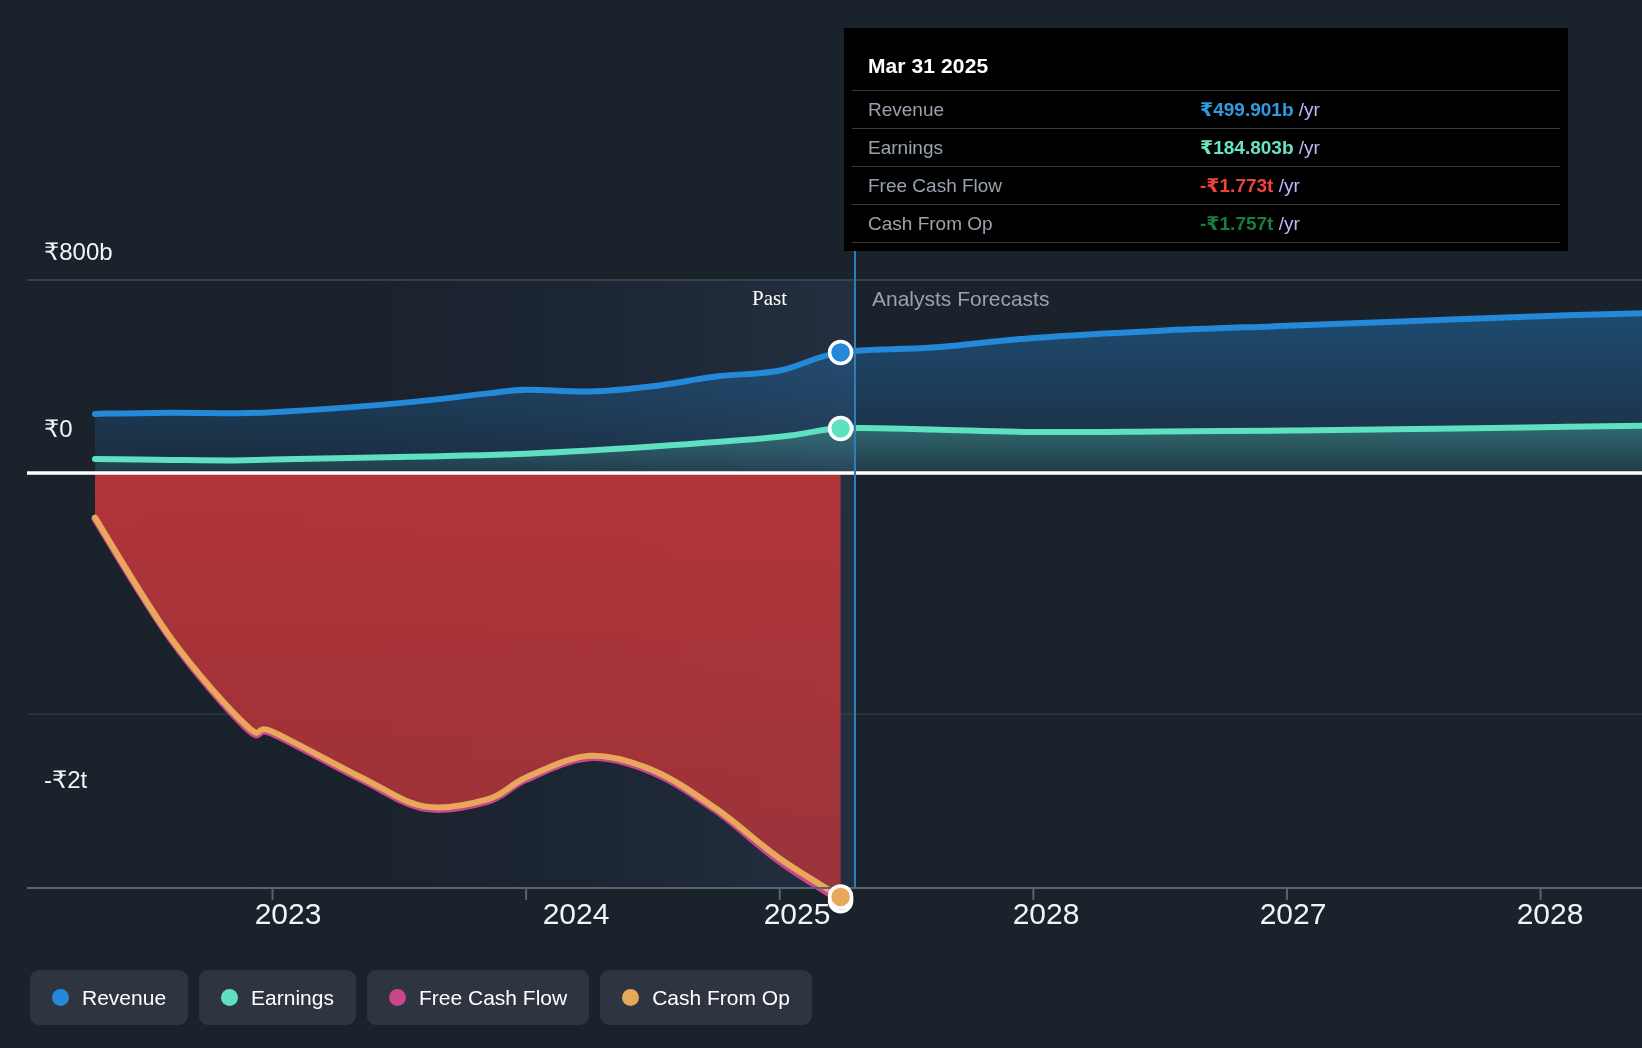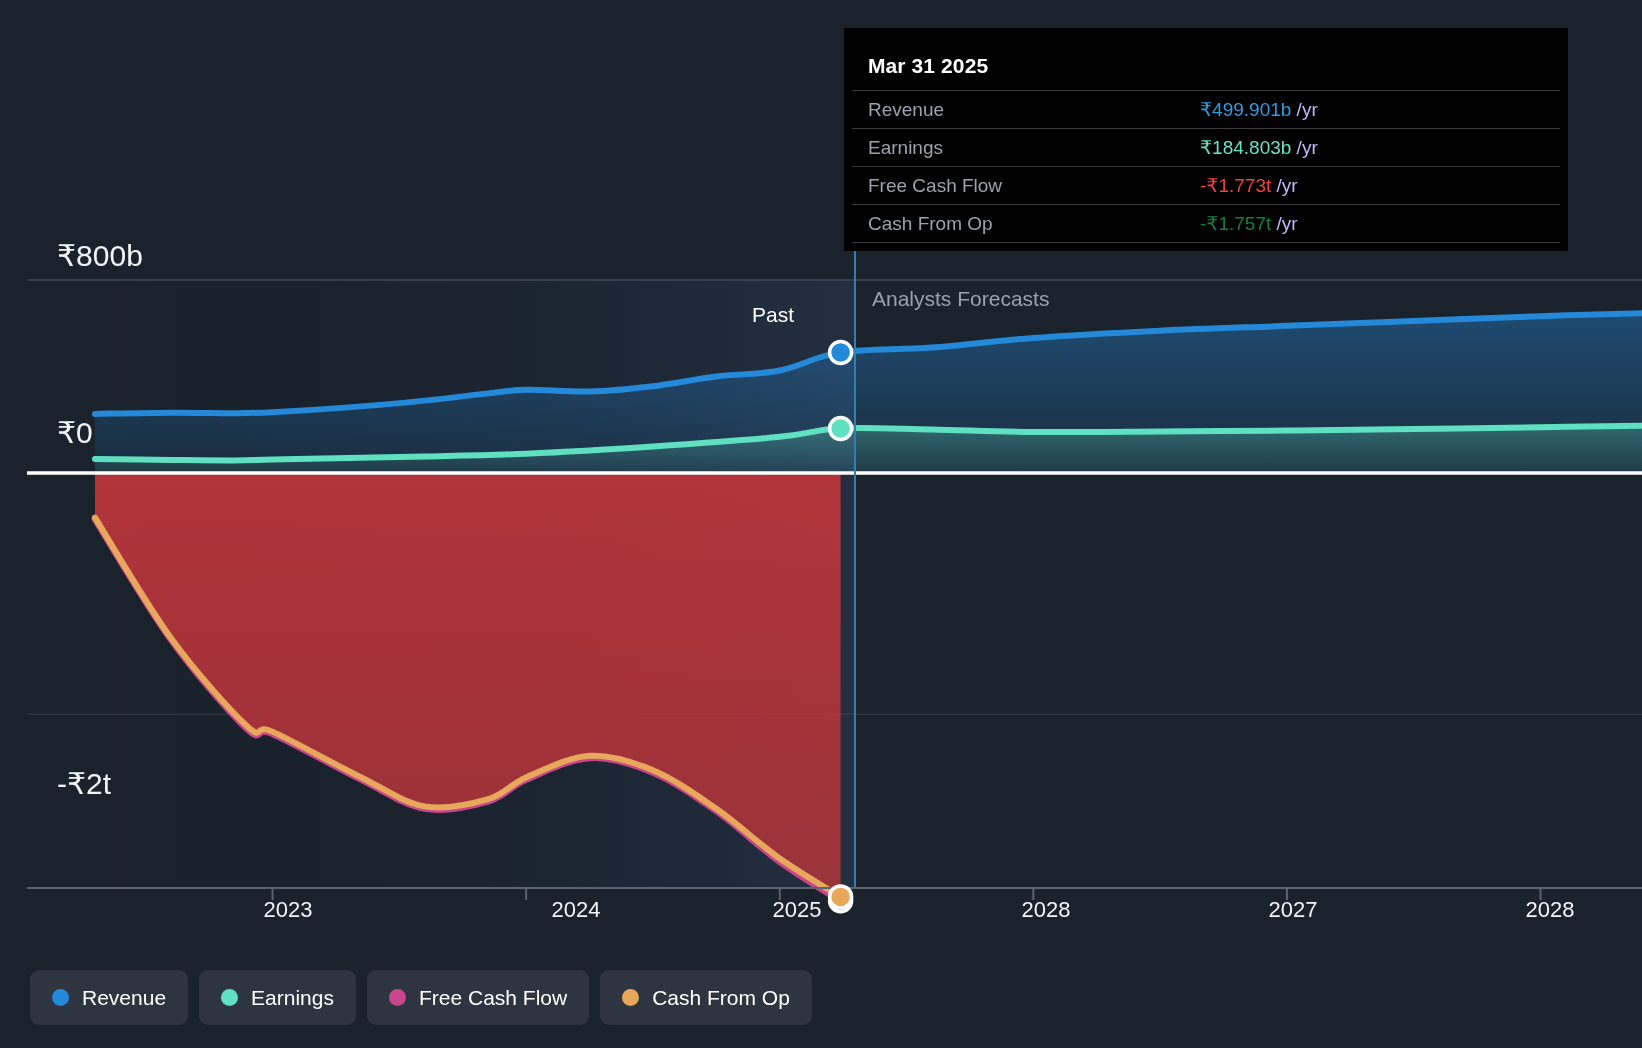--- a/index.html
+++ b/index.html
@@ -11,25 +11,25 @@
   
   #tooltip{position:absolute;left:815px;top:28px;width:724px;
            background:#000;padding:8px;box-sizing:border-box;margin-left:29px;}
   #tooltip .tt-title{color:#fff;font-size:21px;font-weight:700;
            padding:18px 0 12px 16px;letter-spacing:.1px;}
   #tooltip table{width:100%;border-collapse:collapse;}
   #tooltip td{border-top:1px solid #3a3a3a;padding:7px 0 7px 0;font-size:19px;}
   #tooltip tr:last-child td{border-bottom:1px solid #3a3a3a;}
   #tooltip td.k{color:#9aa3ad;padding-left:16px;width:330px;}
   #tooltip td.v{color:#9aa3ad;text-align:left;padding-left:2px;}
-  #tooltip td.v .amt{font-weight:400;}
+  #tooltip td.v .amt{font-weight:700;}
   .sfx{color:#c4b5fd;}
   
-  .ylab{position:absolute;color:#f2f5f7;font-size:30px;white-space:nowrap;margin-left:13px;}
-  .xlab{position:absolute;color:#f2f5f7;font-size:22px;
+  .ylab{position:absolute;color:#f2f5f7;font-size:24px;white-space:nowrap;}
+  .xlab{position:absolute;color:#f2f5f7;font-size:30px;
         transform:translateX(-50%);white-space:nowrap;}
   .zone-lab{position:absolute;font-size:21px;white-space:nowrap;}
   #past-label{color:#ffffff;right:auto;}
   #forecast-label{color:#9aa3ad;}
   
   #legend{position:absolute;left:30px;top:970px;display:flex;gap:11px;}
   .leg-chip{display:flex;align-items:center;gap:13px;background:#2e3440;
             border-radius:9px;padding:0 22px;height:55px;box-sizing:border-box;}
   .leg-dot{width:17px;height:17px;border-radius:50%;flex:0 0 auto;}
   .leg-txt{color:#fff;font-size:21px;white-space:nowrap;}
@@ -102,21 +102,21 @@
   <div class="ylab" id="ylab1" style="left:44px;top:415px;">₹0</div>
   <div class="ylab" id="ylab2" style="left:44px;top:766px;">-₹2t</div>
 
   <div class="xlab" style="left:288px;top:897px;">2023</div>
   <div class="xlab" style="left:542px;top:897px;margin-left:34px;">2024</div>
   <div class="xlab" style="left:797px;top:897px;text-align:center;">2025</div>
   <div class="xlab" style="left:1046px;top:897px;">2028</div>
   <div class="xlab" style="left:1293px;top:897px;">2027</div>
   <div class="xlab" style="left:1550px;top:897px;">2028</div>
 
-  <div class="zone-lab" id="past-label" style="left:752px;top:303px;">Past</div>
+  <div class="zone-lab" id="past-label" style="left:752px;top:286px;font-family:Liberation Serif, serif;">Past</div>
   <div class="zone-lab" id="forecast-label" style="left:872px;top:287px;">Analysts Forecasts</div>
 
   <div id="tooltip">
     <div class="tt-title">Mar 31 2025</div>
     <table>
         <tbody id="tt-body">
           <tr>
             <td class="k">Revenue</td>
             <td class="v"><span class="amt" style="color: rgb(47, 155, 224);">₹499.901b</span><span class="sfx"> /yr</span></td>
           </tr>

